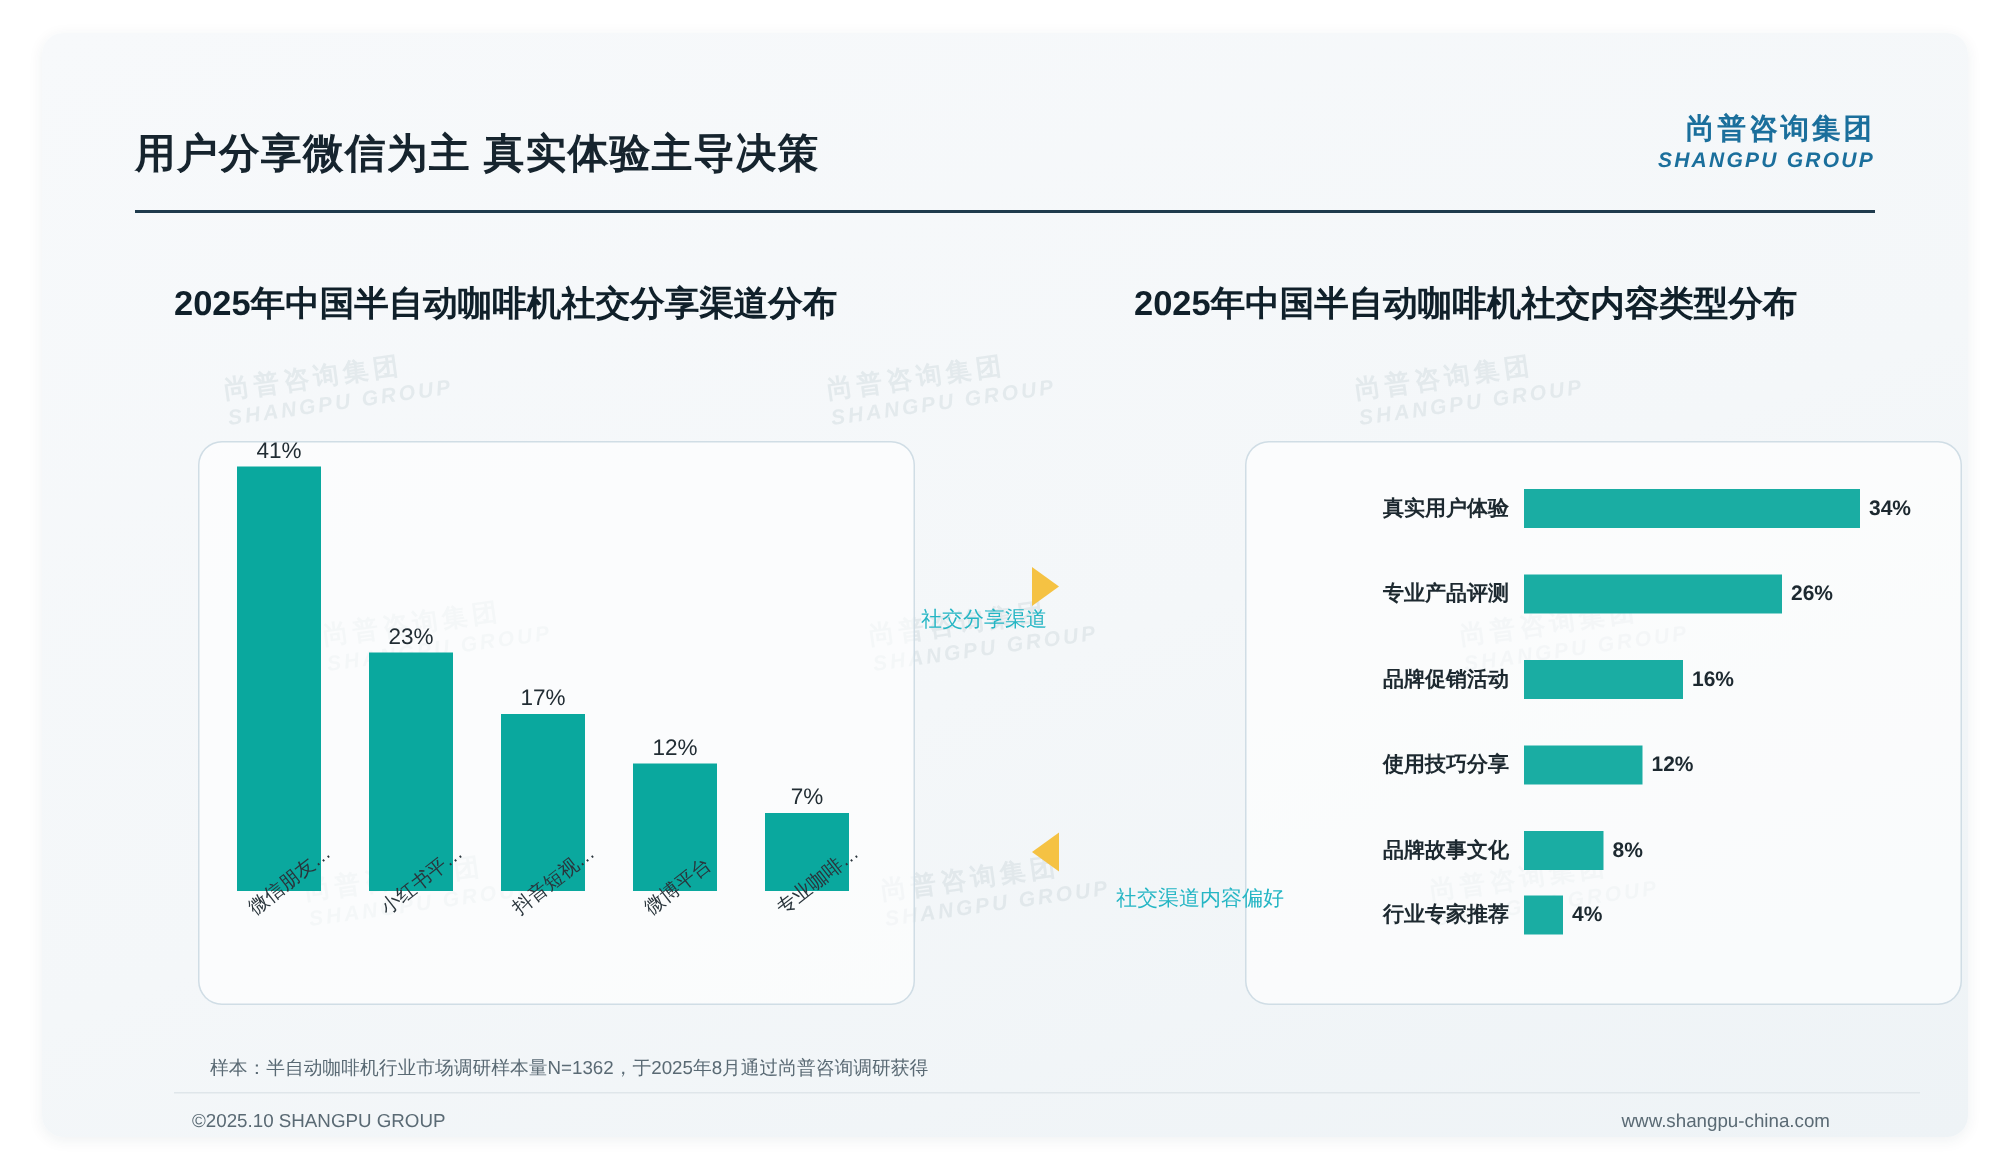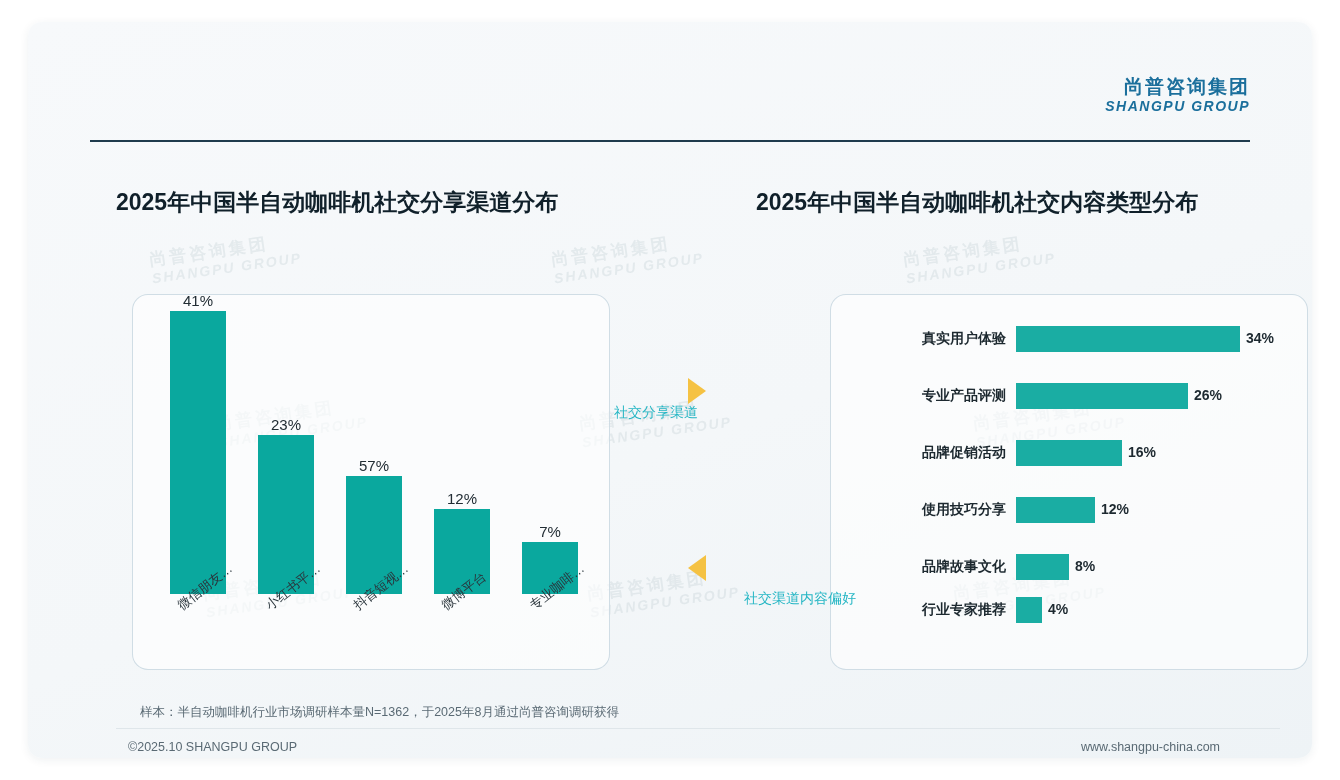--- a/index.html
+++ b/index.html
@@ -97,21 +97,21 @@
     background: rgba(255,255,255,0.62);
     border: 1px solid rgba(200,215,225,0.85);
     border-radius: 16px;
   }
   #panel-left { left: 104px; top: 272px; width: 476px; height: 374px; }
   #panel-right { left: 802px; top: 272px; width: 476px; height: 374px; }
 
   
   .col-chart {
     position: absolute;
-    left: 104px;
+    left: 92px;
     top: 272px;
     width: 476px;
     height: 374px;
     text-decoration: underline;
   }
   .col-item {
     position: absolute;
     bottom: 74px;
     width: 56px;
   }
@@ -270,20 +270,21 @@
     <div class="wm" style="left:560px; top:552px;">
       <div class="l1">尚普咨询集团</div>
       <div class="l2">SHANGPU GROUP</div>
     </div>
     <div class="wm" style="left:926px; top:552px;">
       <div class="l1">尚普咨询集团</div>
       <div class="l2">SHANGPU GROUP</div>
     </div>
 
     <div class="header">
+      <div class="header-title">用户分享微信为主 真实体验主导决策</div>
       <div class="logo">
         <div class="logo-cn">尚普咨询集团</div>
         <div class="logo-en">SHANGPU GROUP</div>
       </div>
     </div>
 
     <div class="sec-title" id="title-left">2025年中国半自动咖啡机社交分享渠道分布</div>
     <div class="sec-title" id="title-right">2025年中国半自动咖啡机社交内容类型分布</div>
 
     <div class="panel" id="panel-left"></div>
@@ -294,21 +295,21 @@
         <div class="col-val" style="bottom:285px;">41%</div>
         <div class="col-bar" style="height:283px;"></div>
         <div class="col-lab">微信朋友…</div>
       </div>
       <div class="col-item" style="left:126px;">
         <div class="col-val" style="bottom:161px;">23%</div>
         <div class="col-bar" style="height:159px;"></div>
         <div class="col-lab">小红书平…</div>
       </div>
       <div class="col-item" style="left:214px;">
-        <div class="col-val" style="bottom:120px;">57%</div>
+        <div class="col-val" style="bottom:120px;">17%</div>
         <div class="col-bar" style="height:118px;"></div>
         <div class="col-lab">抖音短视…</div>
       </div>
       <div class="col-item" style="left:302px;">
         <div class="col-val" style="bottom:87px;">12%</div>
         <div class="col-bar" style="height:85px;"></div>
         <div class="col-lab">微博平台</div>
       </div>
       <div class="col-item" style="left:390px;">
         <div class="col-val" style="bottom:54px;">7%</div>

